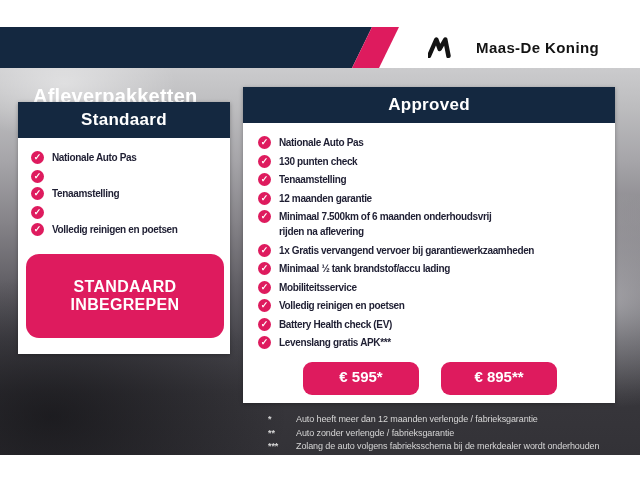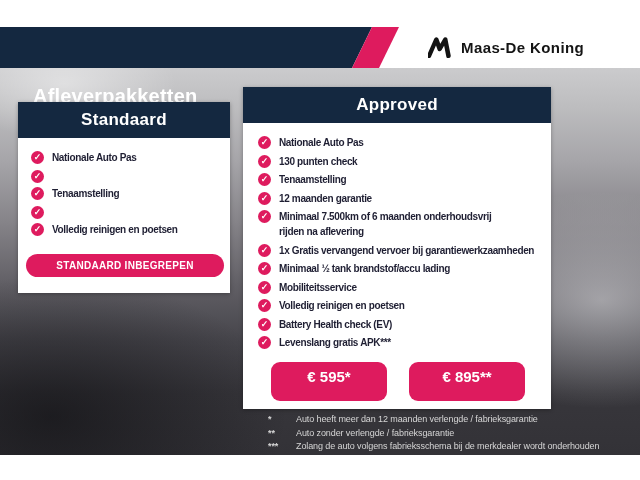--- a/index.html
+++ b/index.html
@@ -24,29 +24,29 @@
   .topbar-navy { position:absolute; inset:0; background:var(--navy,#142840);
     clip-path:polygon(0 0, 372px 0, 352px 100%, 0 100%); }
   .topbar-pink { position:absolute; inset:0; background:var(--pink,#DE1B5E);
     clip-path:polygon(372px 0, 399px 0, 379px 100%, 352px 100%); }
   .topbar-title {
     position:absolute; left:33px; top:50%; transform:translateY(-50%);
     color:#ffffff; font-size:20px; font-weight:700; letter-spacing:0.2px;margin-top:48px;
   }
   .brand {
     position:absolute; left:428px; top:0; height:100%;
-    display:flex; align-items:center; gap:8px; color:#141414;
+    display:flex; align-items:center; gap:23px; color:#141414;
   }
   .brand-m { display:block; }
   .brand-text { font-size:15px; font-weight:800; letter-spacing:0.4px; }
 
   
   .panel { position:absolute; box-shadow:0 1px 4px rgba(0,0,0,0.30); }
   .panel-standard { left:18px; top:102px; width:212px; }
-  .panel-approved { left:243px; top:87px; width:308px; }
+  .panel-approved { left:243px; top:87px; width:372px; }
   .panel-header {
     height:36px; background:var(--navy,#142840); color:#ffffff;
     display:flex; align-items:center; justify-content:center;
     font-size:17px; font-weight:700; letter-spacing:0.3px;
   }
   .panel-body { background:#ffffff; }
   .panel-standard .panel-body { padding:12px 4px 16px 13px; }
   .panel-approved .panel-body { padding:12px 13px 6px 15px; }
 
   ul.features { list-style:none; margin:0; padding:0; }
@@ -59,28 +59,28 @@
     font-size:9px; font-weight:700; line-height:13px; margin-top:1px;
   }
   .feature-label {
     font-size:10px; font-weight:700; color:var(--ink,#1F1F33);
     letter-spacing:-0.35px; line-height:15px; white-space:pre;
   }
 
   .included-btn {
     display:block; width:calc(100% + 3px); margin:17px -2px 0 -5px;
     background:var(--pink,#DE1B5E); color:#ffffff; border:none;
-    border-radius:13px; padding:6px 0; cursor:pointer;
-    font-family:inherit; font-size:10px; font-weight:700; letter-spacing:0.3px;
+    border-radius:13px; padding:24px 0; cursor:pointer;
+    font-family:inherit; font-size:16px; font-weight:700; letter-spacing:0.3px;
     text-align:center;
   }
 
   .price-row { display:flex; justify-content:center; gap:22px; margin-top:12px; padding-bottom:2px; }
   .price-btn {
-    width:116px; padding:6px 0 16px; background:var(--pink,#DE1B5E);
+    width:116px; padding:6px 0 10px; background:var(--pink,#DE1B5E);
     color:#ffffff; border:none; border-radius:9px; cursor:pointer;
     font-family:inherit; font-size:15px; font-weight:700; text-align:center;
   }
 
   
   .footnotes {
     position:absolute; left:268px; top:413px;
     color:var(--footnote,#D6D6D6); font-size:9px; line-height:13.5px; letter-spacing:-0.1px;
   }
   .footnote { display:flex; }

